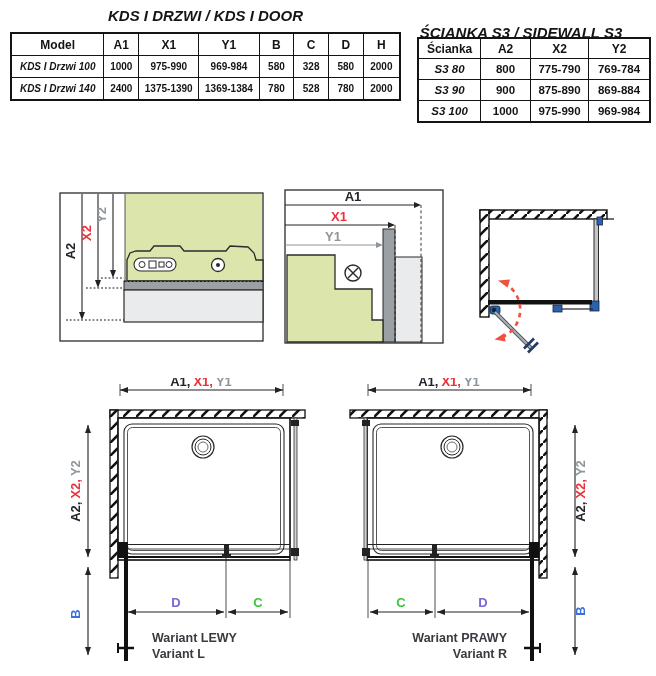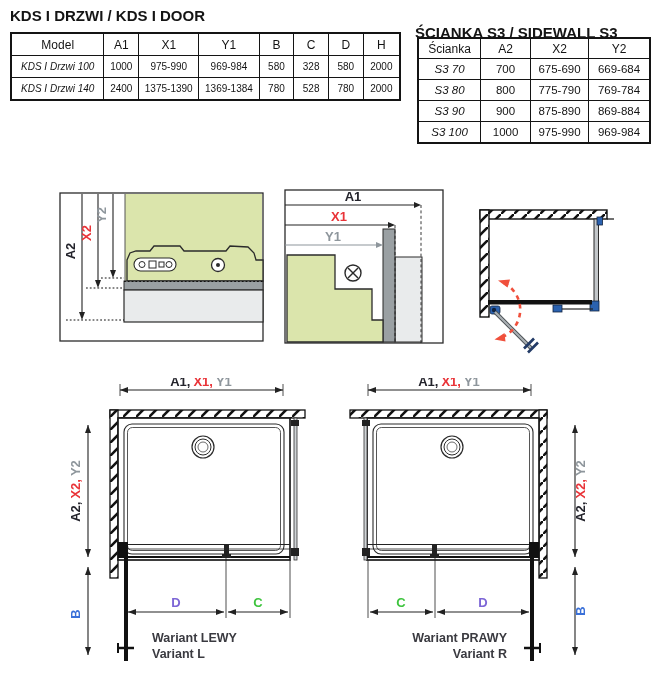--- a/index.html
+++ b/index.html
@@ -14,25 +14,25 @@
     --tray-gray:#e9ebec;
     --hw-blue:#2b62b0;
     --arc-red:#f0503c;
   }
   html,body{margin:0;padding:0}
   body{
     width:656px;height:676px;position:relative;overflow:hidden;
     background:#fff;font-family:"Liberation Sans",sans-serif;color:var(--ink);
   }
   .abs{position:absolute}
-  .tbl-title{font-weight:bold;font-size:15px;white-space:nowrap;color:var(--ink)}
+  .tbl-title{font-weight:bold;font-style:italic;font-size:15px;text-align:center;white-space:nowrap;color:var(--ink)}
   table.tbl{border-collapse:collapse;table-layout:fixed;border:2px solid var(--ink);background:#fff}
   table.tbl th,table.tbl td{
     border:1.3px solid var(--ink);text-align:center;vertical-align:middle;
-    padding:0;font-weight:normal;color:var(--ink);overflow:hidden;white-space:nowrap;
+    padding:0;font-weight:bold;color:var(--ink);overflow:hidden;white-space:nowrap;
   }
   table.t1 th{font-size:12px;height:21px}
   table.t1 td{font-size:10px;height:21px}
   table.t2 th{font-size:12px;height:19px}
   table.t2 td{font-size:11.5px;height:20px}
   td.model-cell,th.model-cell{font-style:italic;font-size:11px}
   .c-red{color:var(--red)} .c-gray{color:var(--gray)} .c-blue{color:var(--blue)}
   .c-green{color:var(--green)} .c-purple{color:var(--purple)}
   svg text{font-family:"Liberation Sans",sans-serif}
   .dim{font-size:13px;font-weight:bold}
@@ -113,26 +113,20 @@
       <col style="width:53px">
     </colgroup>
   <tbody>
       <tr>
     <th>Ścianka</th>
     <th>A2</th>
     <th class="c-red">X2</th>
     <th class="c-gray">Y2</th>
   </tr>
   <tr>
-    <td class="model-cell">S3 70</td>
-    <td>700</td>
-    <td>675-690</td>
-    <td>669-684</td>
-  </tr>
-  <tr>
     <td class="model-cell">S3 80</td>
     <td>800</td>
     <td>775-790</td>
     <td>769-784</td>
   </tr>
   <tr>
     <td class="model-cell">S3 90</td>
     <td>900</td>
     <td>875-890</td>
     <td>869-884</td>

